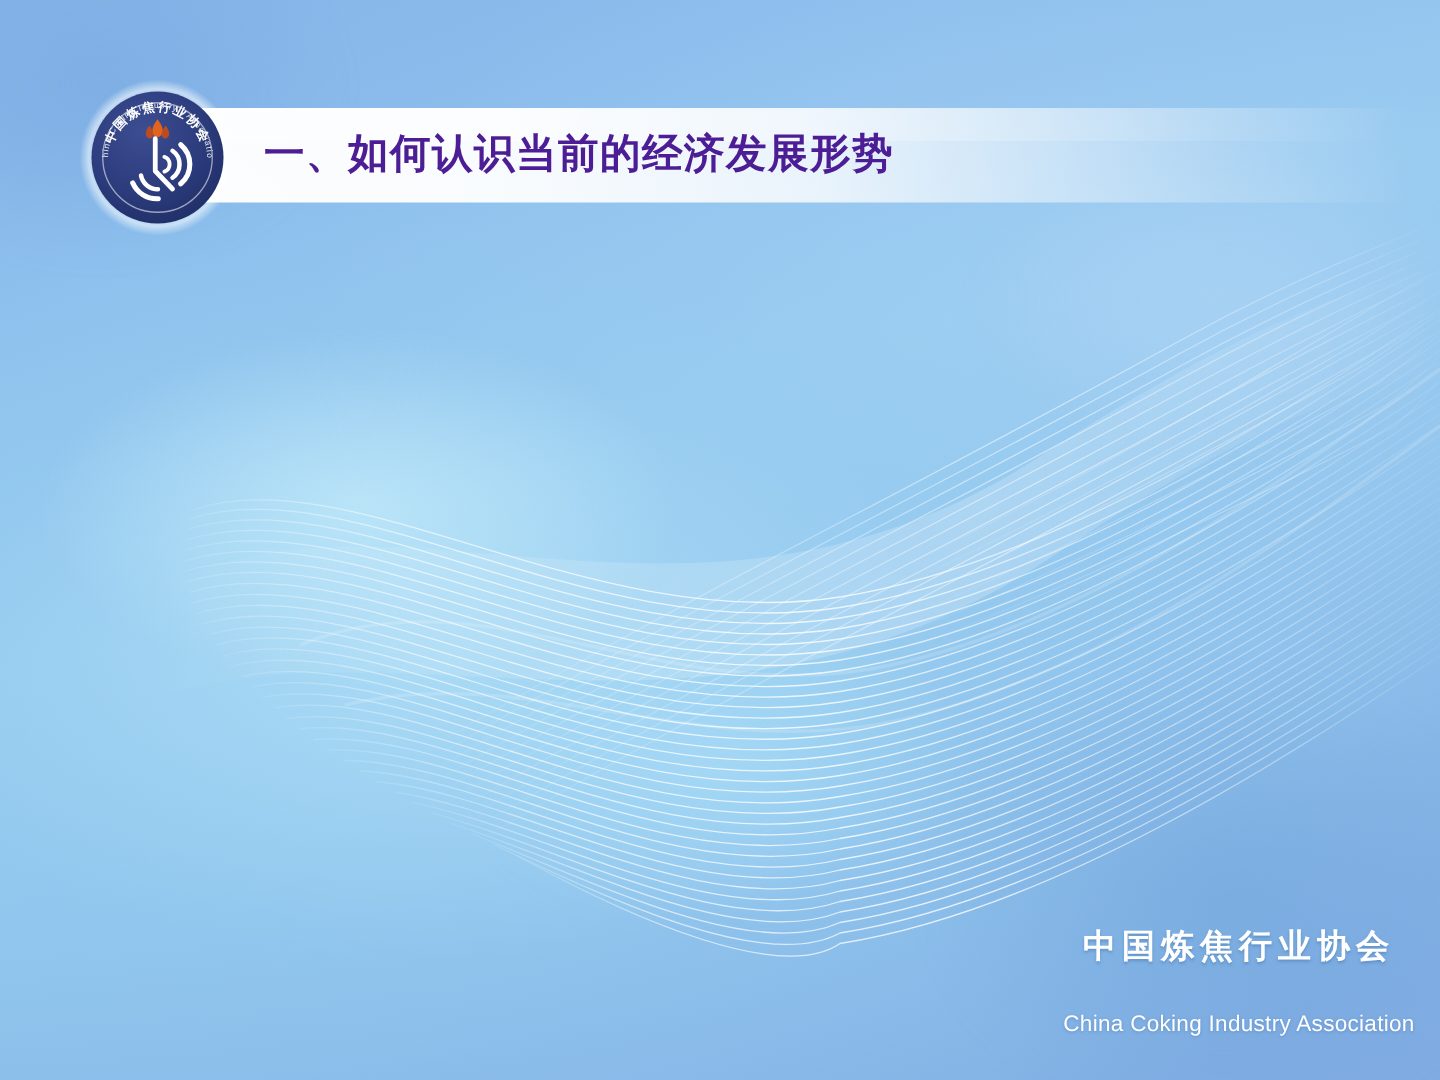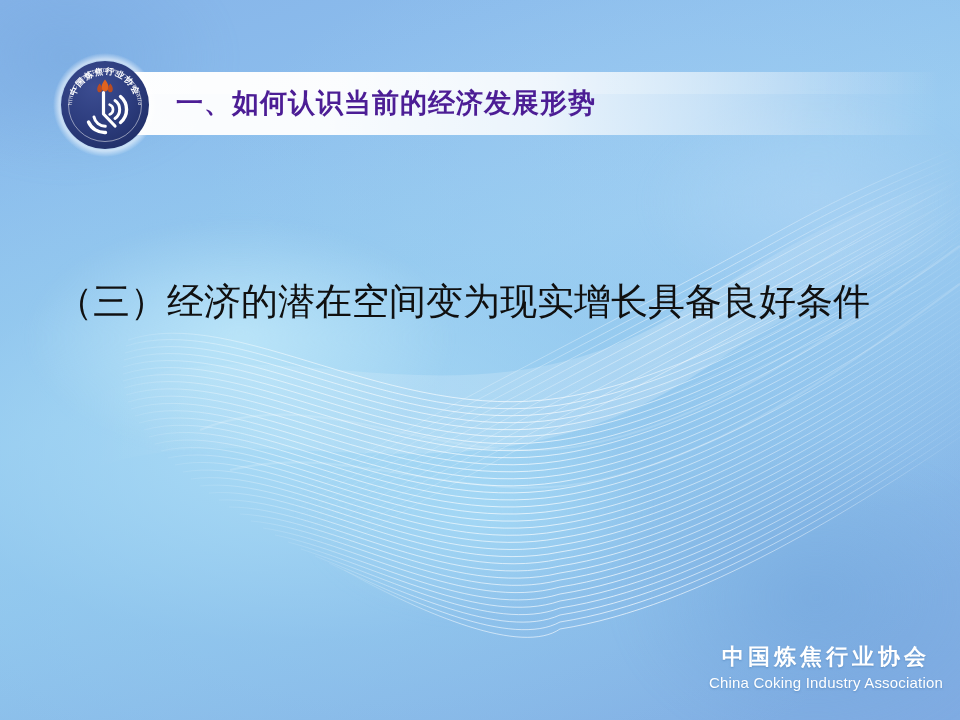--- a/index.html
+++ b/index.html
@@ -160,20 +160,21 @@
     text-shadow: 0 1px 2px rgba(70,120,175,0.55);
     font-family: "DejaVu Sans", "Liberation Sans", sans-serif;
   }
   .footer-en {
     font-size: 15px;
     color: #ffffff;
     letter-spacing: 0.2px;
     line-height: 22px;
     text-shadow: 0 1px 2px rgba(70,120,175,0.5);
     font-family: "Liberation Sans", sans-serif;
+    margin-top: 25px;
   }
 </style>
 </head>
 <body>
 
 <div id="slide">
 
   <div class="bg-base"></div>
   <div class="bg-darkL"></div>
   <div class="bg-glowC"></div>
@@ -326,20 +327,19 @@
         <path d="M68.5,44.5 A 17,17 0 0 1 68.5,70.5" stroke-width="3.4"></path>
         <path d="M63.0,48.5 A 11,11 0 0 1 63.0,66.5" stroke-width="3.0"></path>
         <path d="M57.6,52.6 A 5.2,5.2 0 0 1 57.6,62.4" stroke-width="2.6"></path>
         <path d="M36.5,70.0 A 17.5,17.5 0 0 0 53.5,80.5" stroke-width="3.4"></path>
         <path d="M42.0,65.0 A 11.5,11.5 0 0 0 53.3,74.2" stroke-width="3.0"></path>
         <path d="M51.5,40.5 L51.5,62.0 L63.0,74.0" stroke-width="3.2" stroke-linejoin="round"></path>
       </g>
     </svg>
   </div>
 
-  <div class="body-text">（三）经济的潜在空间变为现实增长具备良好条件</div>
 
   <div class="footer">
     <div class="footer-cn">中国炼焦行业协会</div>
     <div class="footer-en">China Coking Industry Association</div>
   </div>
 
 </div>
 
 </body></html>

